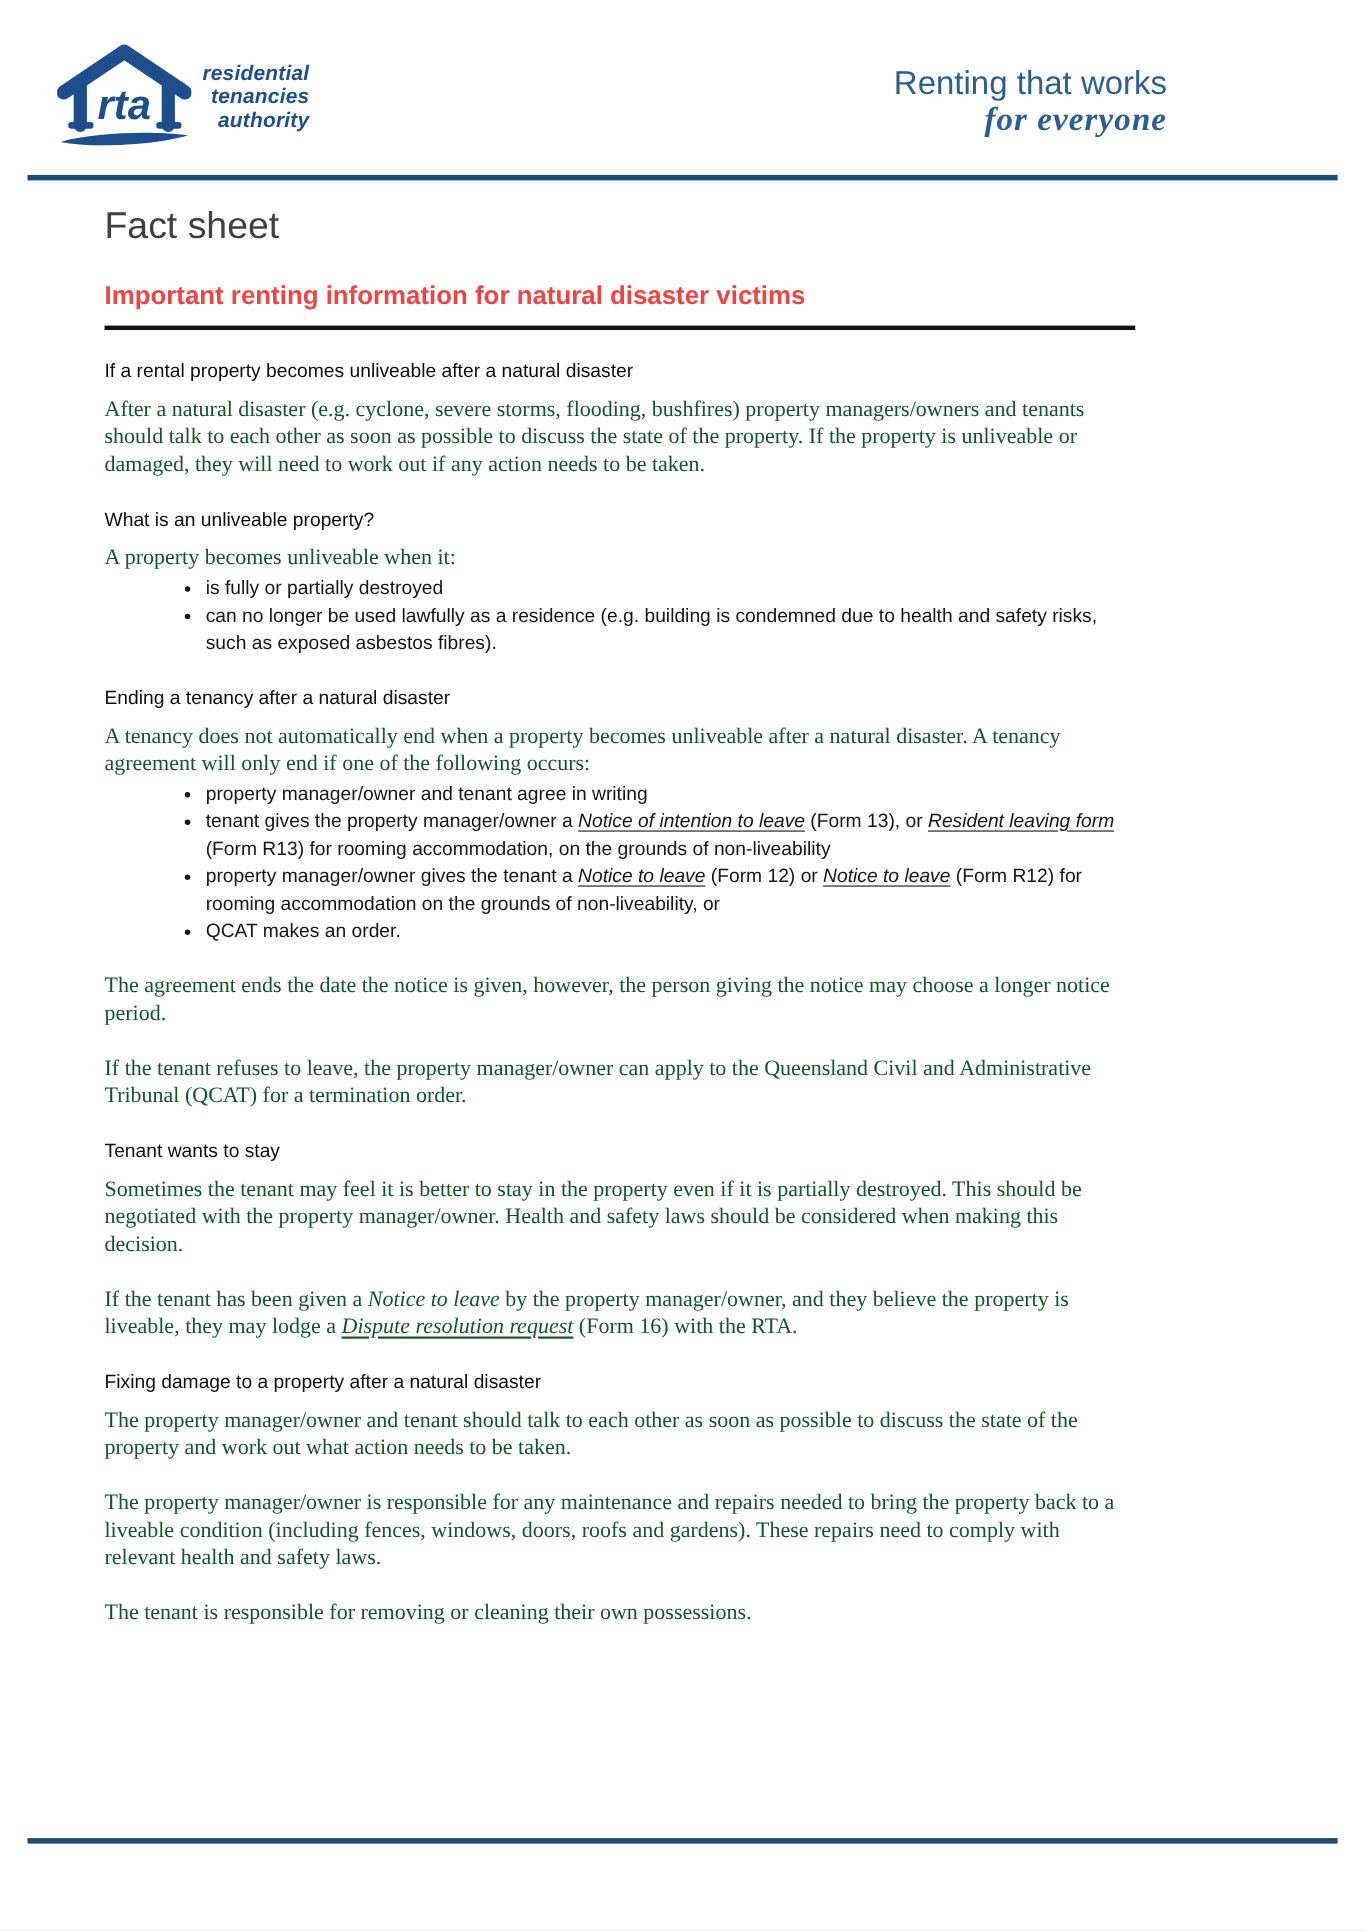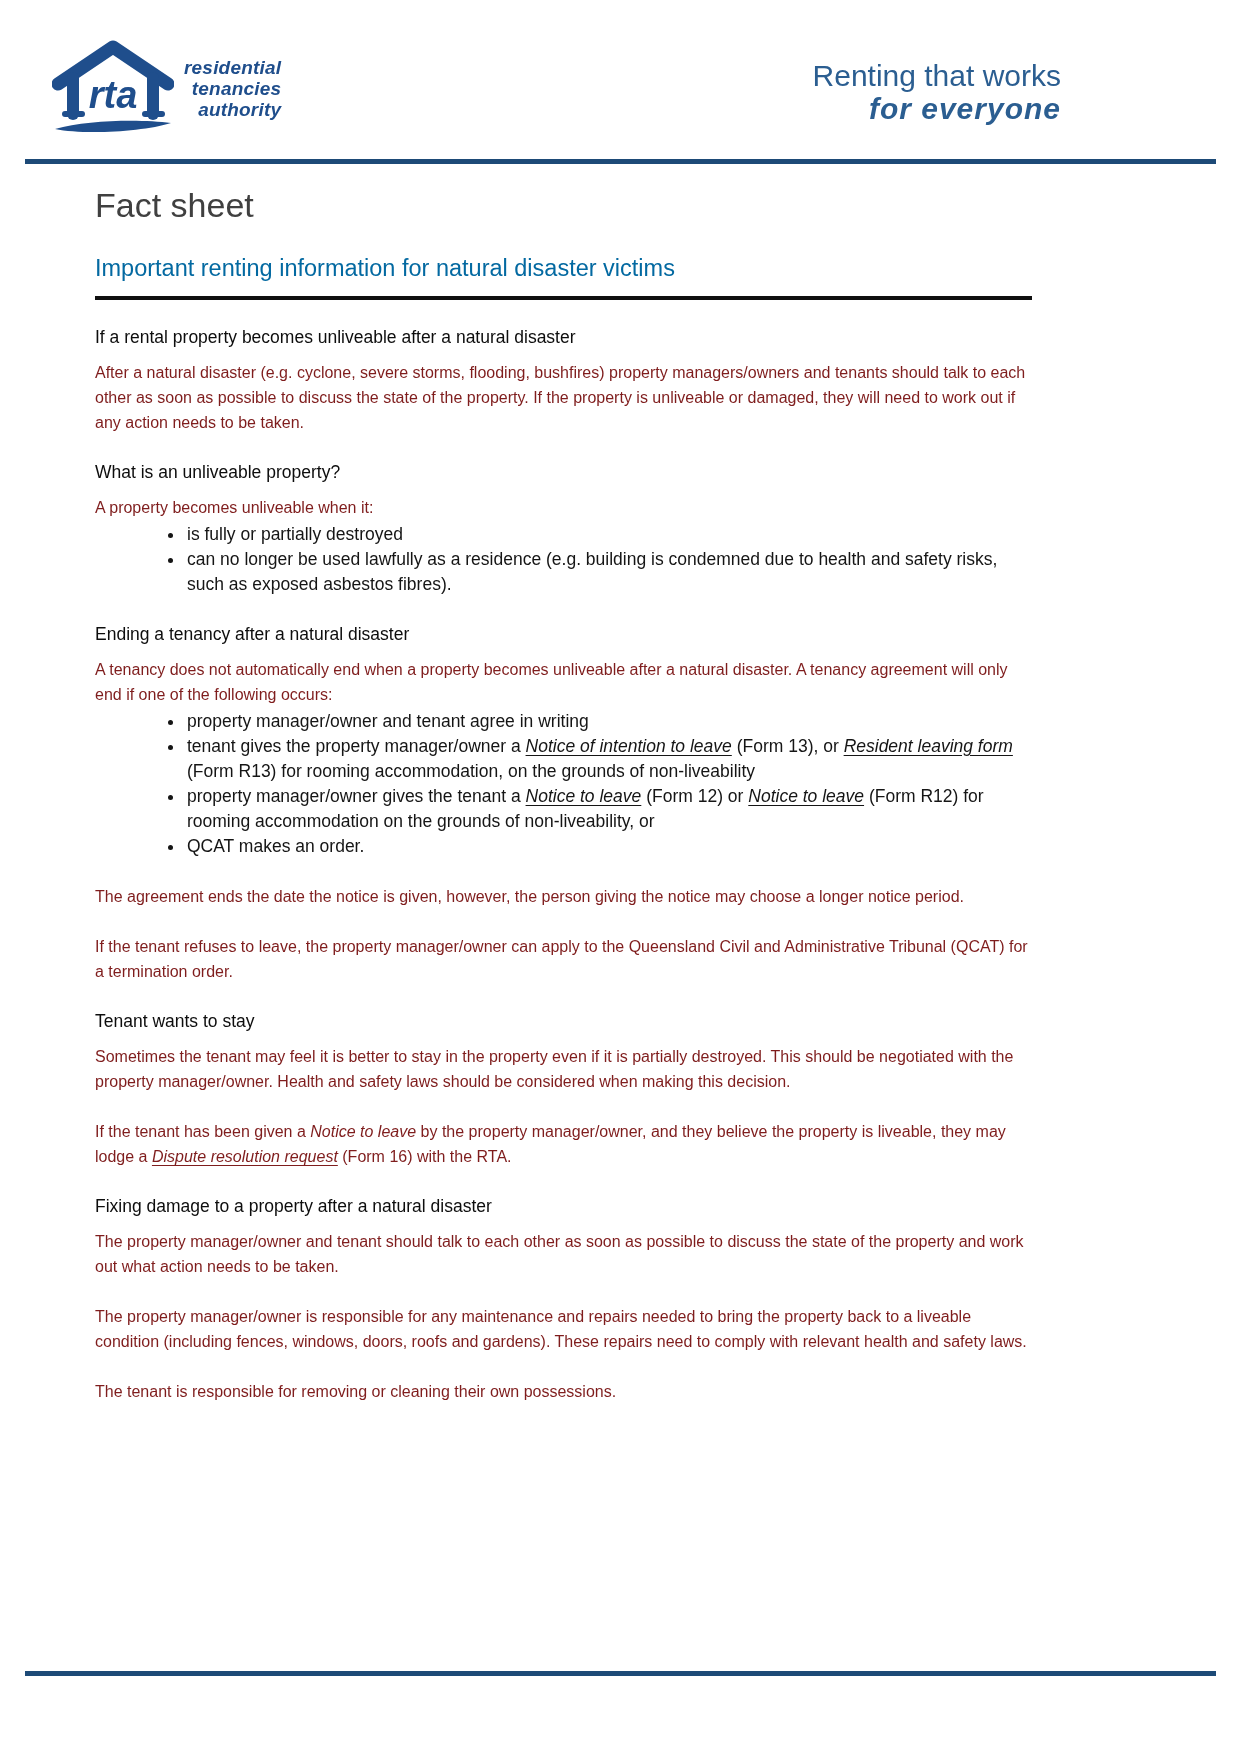--- a/index.html
+++ b/index.html
@@ -13,32 +13,32 @@
     overflow:hidden;
   }
   
   .hdr{position:absolute;top:0;left:0;right:0;height:160px;}
   .logo-block{position:absolute;left:52px;top:38px;display:flex;align-items:center;}
   .logo-svg{width:122px;height:100px;display:block;}
   .logo-text{margin-left:10px;font-style:italic;font-weight:bold;color:#1f4e8c;
              font-size:19px;line-height:21px;letter-spacing:.2px;text-align:right;}
   .tagline{position:absolute;right:180px;top:60px;text-align:right;color:#2b5e91;}
   .tag1{font-size:30px;line-height:32px;font-weight:400;}
-  .tag2{font-family:Liberation Sans, sans-serif;font-style:italic;font-weight:bold;
+  .tag2{font-family:Liberation Serif, serif;font-style:italic;font-weight:bold;
         font-size:30px;line-height:34px;letter-spacing:1px;}
   .hdr-rule{position:absolute;top:159px;left:25px;right:25px;height:5px;background:#1d4a77;}
 
   
   .main{position:absolute;top:178px;left:95px;width:937px;}
   .kicker{margin:8px 0 0;font-weight:400;font-size:34px;color:#404040;}
-  .doc-title{margin:30px 0 14px;font-weight:normal;font-size:23.5px;color:#0369a1;}
+  .doc-title{margin:30px 0 14px;font-weight:bold;font-size:23.5px;color:#ef4444;}
   .title-rule{height:4px;background:#101010;margin:0 0 24px;}
 
   .sec-heading{margin:27px 0 12px;font-weight:normal;font-size:17.5px;color:#0d0d0d;}
-  .body-p{margin:0 0 25px;font-size:16px;line-height:25px;color:#7f1d1d;}
+  .body-p{margin:0 0 25px;font-size:20px;line-height:25px;color:#14532d;font-family:Liberation Serif, serif;}
   ul.bullets{margin:0 0 25px;padding-left:90px;list-style:disc;}
   .body-p + ul.bullets{margin-top:-23px;}
   ul.bullets li{font-size:17.5px;line-height:25px;color:#151515;padding-left:2px;}
   .run-italic{font-style:italic;}
   .run-link{font-style:italic;text-decoration:underline;color:inherit;cursor:pointer;
             text-underline-offset:3px;}
 
   
   .ftr-rule{position:absolute;left:25px;right:25px;top:1671px;height:5px;background:#1d4a77;}
   .ftr-text{position:absolute;left:57px;top:1776px;font-size:21.5px;color:#2e6093;}

